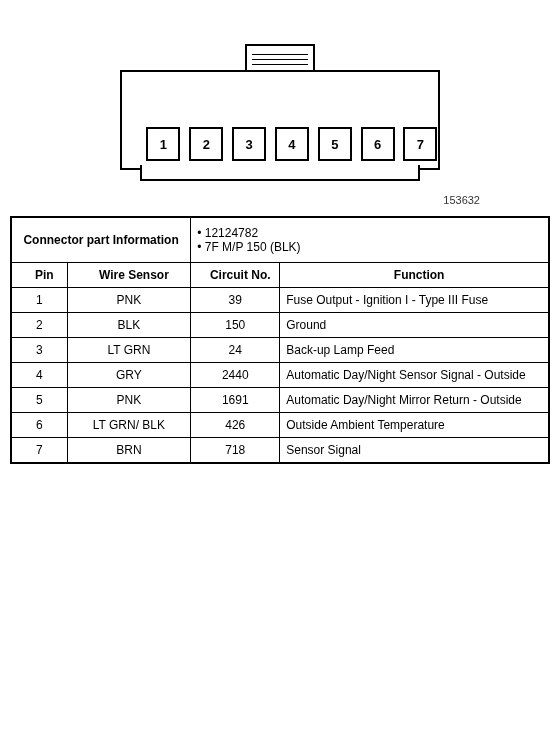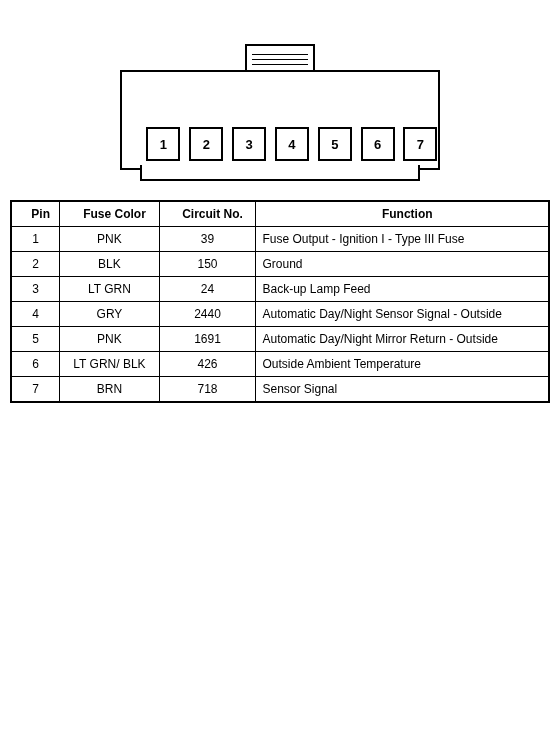--- a/index.html
+++ b/index.html
@@ -169,30 +169,38 @@
         <div class="pin-box">5</div>
         <div class="pin-box">4</div>
         <div class="pin-box">3</div>
         <div class="pin-box">2</div>
         <div class="pin-box">1</div>
       </div>
     </div>
 
     <div class="bottom-tabs"></div>
   </div>
+  <div class="diagram-number">153632</div>
 </div>
 
 <div class="table-section">
   <table>
     <tbody>
 
+      <tr class="info-row">
+        <td colspan="2" class="connector-info-header">Connector part Information</td>
+        <td colspan="2" class="connector-info-data">
+          <span>• 12124782</span><br>
+          <span>• 7F M/P 150 (BLK)</span>
+        </td>
+      </tr>
 
       <tr>
         <th class="col-header">Pin</th>
-        <th class="col-header">Fuse Color</th>
+        <th class="col-header">Wire Sensor</th>
         <th class="col-header">Circuit No.</th>
         <th class="col-header">Function</th>
       </tr>
 
       <tr>
         <td>1</td>
         <td>PNK</td>
         <td>39</td>
         <td class="function-cell">Fuse Output - Ignition I - Type III Fuse</td>
       </tr>

